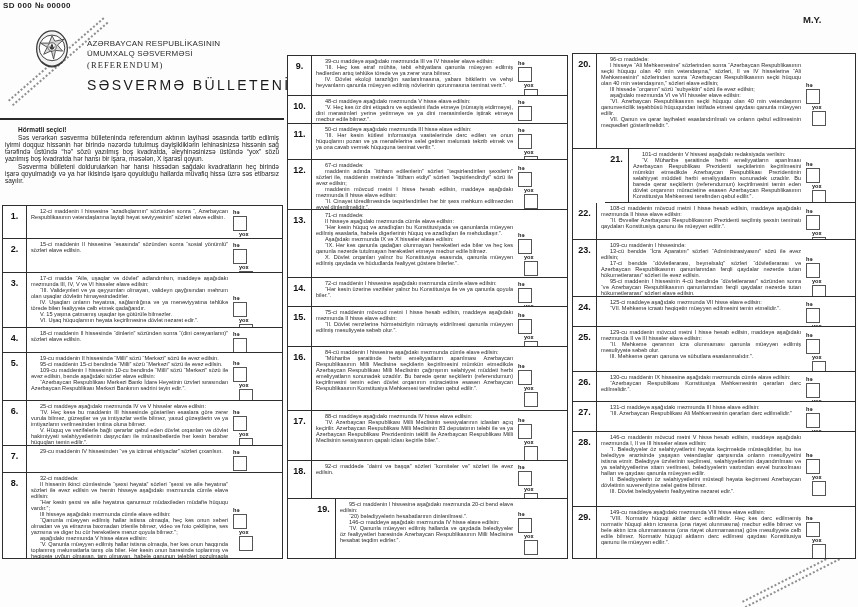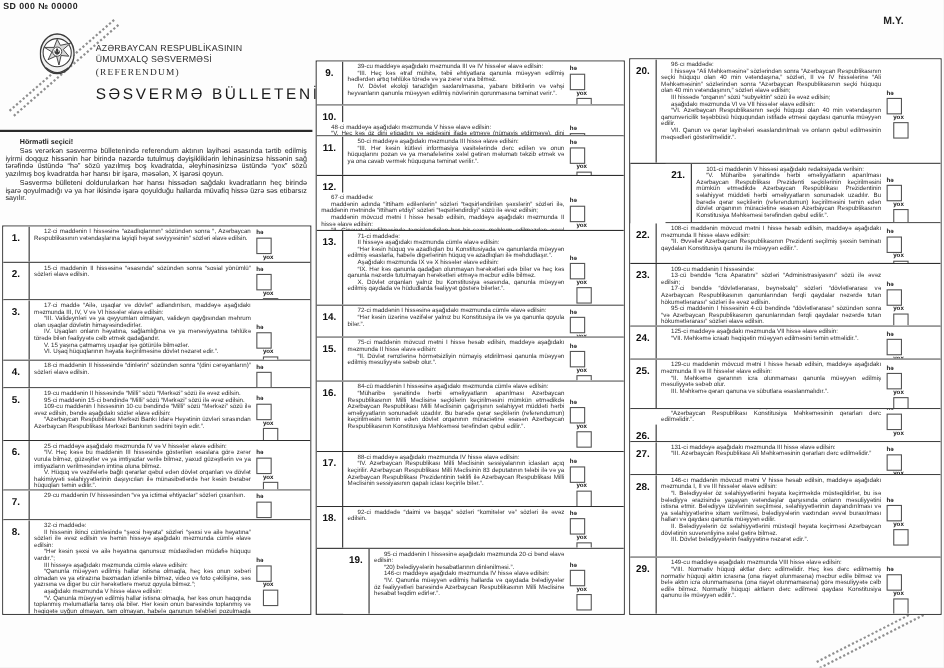--- a/index.html
+++ b/index.html
@@ -227,21 +227,21 @@
         <span class="vc">
           <b class="vl">yox</b>
           <span class="box"></span>
         </span>
       </span>
     <p>39-cu maddəyə aşağıdakı məzmunda III və IV hissələr əlavə edilsin:</p>
           <p>“III. Heç kəs ətraf mühitə, təbii ehtiyatlara qanunla müəyyən edilmiş hədlərdən artıq təhlükə törədə və ya zərər vura bilməz.</p>
           <p>IV. Dövlət ekoloji tarazlığın saxlanılmasına, yabanı bitkilərin və vəhşi heyvanların qanunla müəyyən edilmiş növlərinin qorunmasına təminat verir.”.</p>
         </div>
   </div>
-      <div class="row" style="height: 28px; flex-direction: column;">
+      <div class="row" style="height: 28px;">
     <div class="num">10.</div>
     <div class="txt">
       <span class="vote" style="margin-top: 1px;">
         <span class="vc">
           <b class="vl">hə</b>
           <span class="box"></span>
         </span>
         <span class="vc">
           <b class="vl">yox</b>
           
@@ -261,21 +261,21 @@
         </span>
         <span class="vc">
           <b class="vl">yox</b>
           <span class="box"></span>
         </span>
       </span>
     <p>50-ci maddəyə aşağıdakı məzmunda III hissə əlavə edilsin:</p>
           <p>“III. Hər kəsin kütləvi informasiya vasitələrində dərc edilən və onun hüquqlarını pozan və ya mənafelərinə xələl gətirən məlumatı təkzib etmək və ya ona cavab vermək hüququna təminat verilir.”.</p>
         </div>
   </div>
-      <div class="row" style="height: 50px; flex-direction: column;">
+      <div class="row" style="height: 50px;">
     <div class="num">12.</div>
     <div class="txt">
       <span class="vote" style="margin-top: 3px;">
         <span class="vc">
           <b class="vl">hə</b>
           <span class="box"></span>
         </span>
         <span class="vc">
           <b class="vl">yox</b>
           <span class="box"></span>
@@ -515,21 +515,21 @@
         <span class="vc">
           <b class="vl">yox</b>
           <span class="box"></span>
         </span>
       </span>
     <p>129-cu maddənin mövcud mətni I hissə hesab edilsin, maddəyə aşağıdakı məzmunda II və III hissələr əlavə edilsin:</p>
           <p>“II. Məhkəmə qərarının icra olunmaması qanunla müəyyən edilmiş məsuliyyətə səbəb olur.</p>
           <p>III. Məhkəmə qərarı qanuna və sübutlara əsaslanmalıdır.”.</p>
         </div>
   </div>
-      <div class="row" style="height: 30px; align-items: flex-end;">
+      <div class="row" style="height: 30px;">
     <div class="num">26.</div>
     <div class="txt">
       <span class="vote" style="margin-top: 2px;">
         <span class="vc">
           <b class="vl">hə</b>
           <span class="box"></span>
         </span>
         <span class="vc">
           <b class="vl">yox</b>
           

